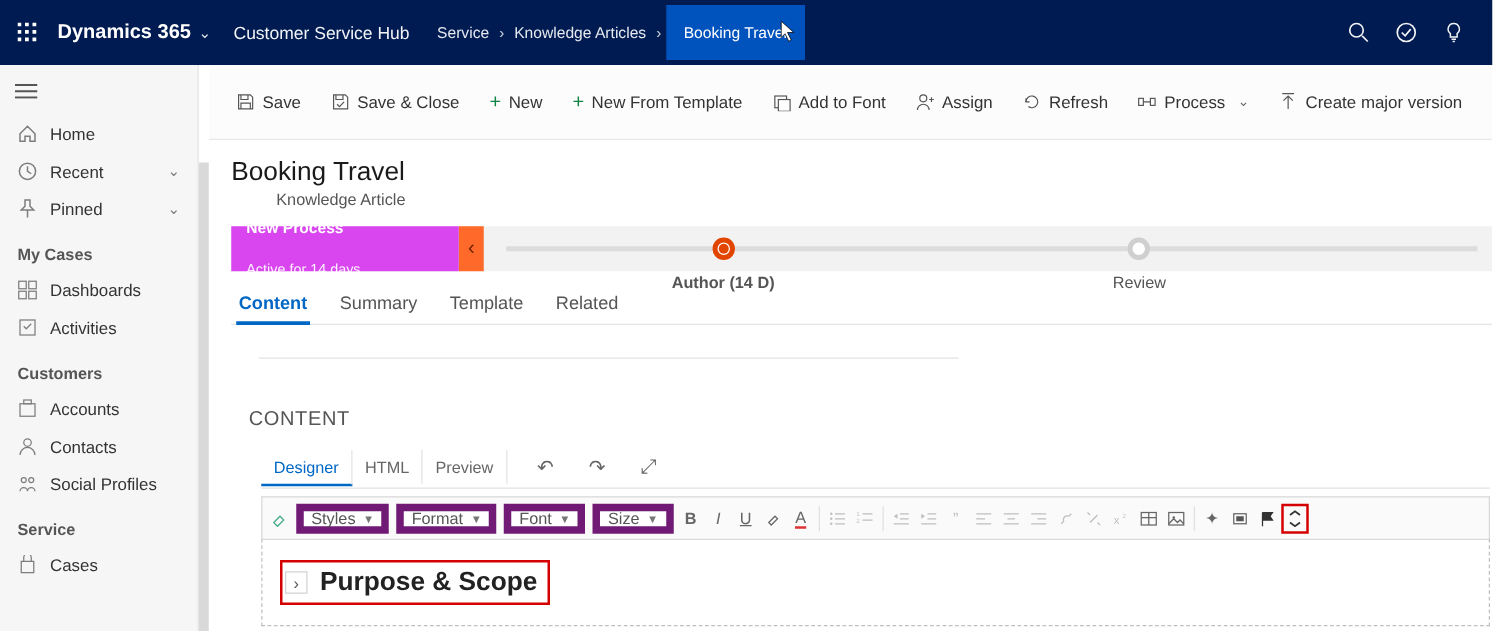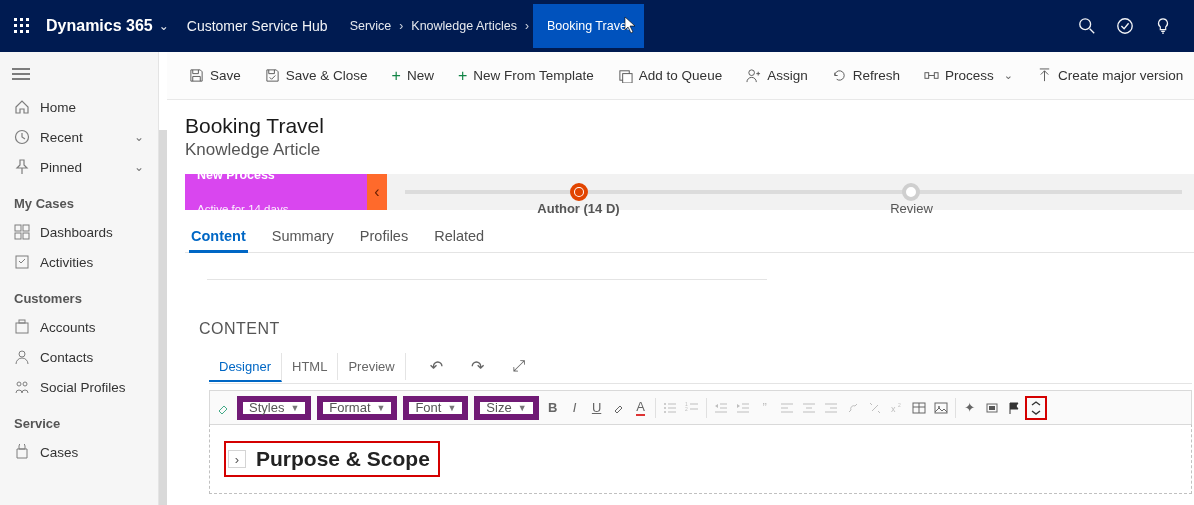--- a/index.html
+++ b/index.html
@@ -24,41 +24,41 @@
   .sidewrap { display: flex; height: 100%; }
   .sidebar { width: 159px; height: 100%; border-right: 1px solid #e4e4e4; background: #f6f6f6; padding-top: 6px; position: relative; }
   .sb-toggle { padding: 8px 12px; cursor: pointer; }
   .sb-item { display: flex; align-items: center; gap: 10px; padding: 7px 14px; font-size: 13.5px; color: #333; cursor: pointer; }
   .sb-item .sicon { width: 16px; height: 16px; opacity: .75; flex-shrink: 0; }
   .sb-item .chev { margin-left: auto; font-size: 12px; opacity: .65; }
   .sb-head { padding: 14px 14px 6px; font-size: 13px; font-weight: 600; color: #555; }
   .vscroll { width: 8px; background: #d9d9d9; height: 384px; margin-top: 78px; }
   
   .main { flex: 1; display: flex; flex-direction: column; overflow: hidden; }
-  .cmdbar { height: 48px; border-bottom: 1px solid #e8e8e8; display: flex; align-items: center; padding: 0 14px; gap: 8px; background: #fcfcfc; }
+  .cmdbar { height: 60px; border-bottom: 1px solid #e8e8e8; display: flex; align-items: center; padding: 0 14px; gap: 8px; background: #fcfcfc; }
   .cmd { display: flex; align-items: center; gap: 6px; font-size: 13.5px; color: #333; padding: 6px 8px; cursor: pointer; white-space: nowrap; }
   .cmd .cicon { width: 15px; height: 15px; }
   .cmd .plus { color: #118445; font-size: 16px; font-weight: 300; }
   .cmd .caret { font-size: 11px; color: #666; margin-left: 4px; }
   
   .content { flex: 1; overflow: hidden; padding: 14px 0 0 18px; }
   .page-title { font-size: 21px; font-weight: 400; color: #1a1a1a; }
-  .page-sub { font-size: 17px; color: #555; margin-top: 2px; margin-bottom: 14px; }
+  .page-sub { font-size: 13px; color: #555; margin-top: 2px; margin-bottom: 14px; margin-left: 36px; }
   
   .processbar { display: flex; align-items: stretch; height: 36px; background: #f2f2f2; position: relative; margin-bottom: 14px; }
   .process-pill { background: #d946ef; color: #fff; display: flex; flex-direction: column; justify-content: center; padding: 0 32px 0 12px; position: relative; width: 182px; }
   .process-pill .pp-title { font-size: 12.5px; font-weight: 600; line-height: 1.1; }
   .process-pill .pp-sub { font-size: 11.5px; opacity: .92; line-height: 1.1; margin-top: 20px; }
   .process-back { width: 20px; background: #ff6a2b; display: flex; align-items: center; justify-content: center; color: #6b1f00; cursor: pointer; }
   .stage-track { position: absolute; left: 220px; right: 12px; top: 50%; height: 4px; background: #dcdcdc; transform: translateY(-50%); }
   .stage { position: absolute; top: 50%; transform: translate(-50%, -50%); display: flex; flex-direction: column; align-items: center; }
   .stage .dot { width: 18px; height: 18px; border-radius: 50%; background: #fff; border: 4px solid #cfcfcf; }
   .stage.active .dot { border-color: #e24500; background: #fff; }
   .stage.active .dot::after { content: ""; position: absolute; width: 8px; height: 8px; background: #e24500; border-radius: 50%; left: 50%; top: 50%; transform: translate(-50%, -50%); }
-  .stage .slabel { position: absolute; top: 18px; font-size: 13px; color: #555; white-space: nowrap; }
+  .stage .slabel { position: absolute; top: 28px; font-size: 13px; color: #555; white-space: nowrap; }
   .stage.active .slabel { font-weight: 600; }
   
   .tabs { display: flex; gap: 22px; border-bottom: 1px solid #e4e4e4; margin-bottom: 14px; padding-left: 4px; }
   .tab { font-size: 14.5px; color: #555; padding: 4px 2px 8px; cursor: pointer; position: relative; }
   .tab.active { color: #0067c5; font-weight: 600; }
   .tab.active::after { content: ""; position: absolute; bottom: -1px; left: 0; right: 0; height: 3px; background: #0067c5; }
   
   .scrollarea { height: 280px; overflow: hidden; padding-left: 14px; padding-right: 2px; }
   .faint-line { border-bottom: 1px solid #e4e4e4; margin: 12px 0 40px; width: 560px; margin-left: 8px; }
   
@@ -242,21 +242,21 @@
       </div>
       <div class="cmd">
         <span class="plus">+</span>
         <span>New From Template</span>
       </div>
       <div class="cmd">
         <svg class="cicon" viewBox="0 0 16 16">
             <rect x="2" y="3" width="10" height="10" stroke="#555" fill="none"></rect>
             <rect x="5" y="6" width="10" height="10" stroke="#555" fill="#fff"></rect>
           </svg>
-        <span>Add to Queue</span>
+        <span>Add to Font</span>
       </div>
       <div class="cmd">
         <svg class="cicon" viewBox="0 0 16 16">
             <circle cx="6" cy="5" r="3" stroke="#555" fill="none"></circle>
             <path d="M1 15 A5 5 0 0 1 11 15" stroke="#555" fill="none"></path>
             <path d="M11 6 L15 6 M13 4 L13 8" stroke="#555"></path>
           </svg>
         <span>Assign</span>
       </div>
       <div class="cmd">
@@ -304,21 +304,21 @@
         </div>
         <div class="stage" style="left:72%;">
           <div class="dot"></div>
           <div class="slabel">Review</div>
         </div>
       </div>
 
       <div class="tabs">
         <div class="tab active">Content</div>
         <div class="tab">Summary</div>
-        <div class="tab">Profiles</div>
+        <div class="tab">Template</div>
         <div class="tab">Related</div>
       </div>
 
       <div class="scrollarea">
         <div class="faint-line"></div>
 
         <div class="section-title">CONTENT</div>
 
         <div class="editor-block">
           <div class="editor-modes">

